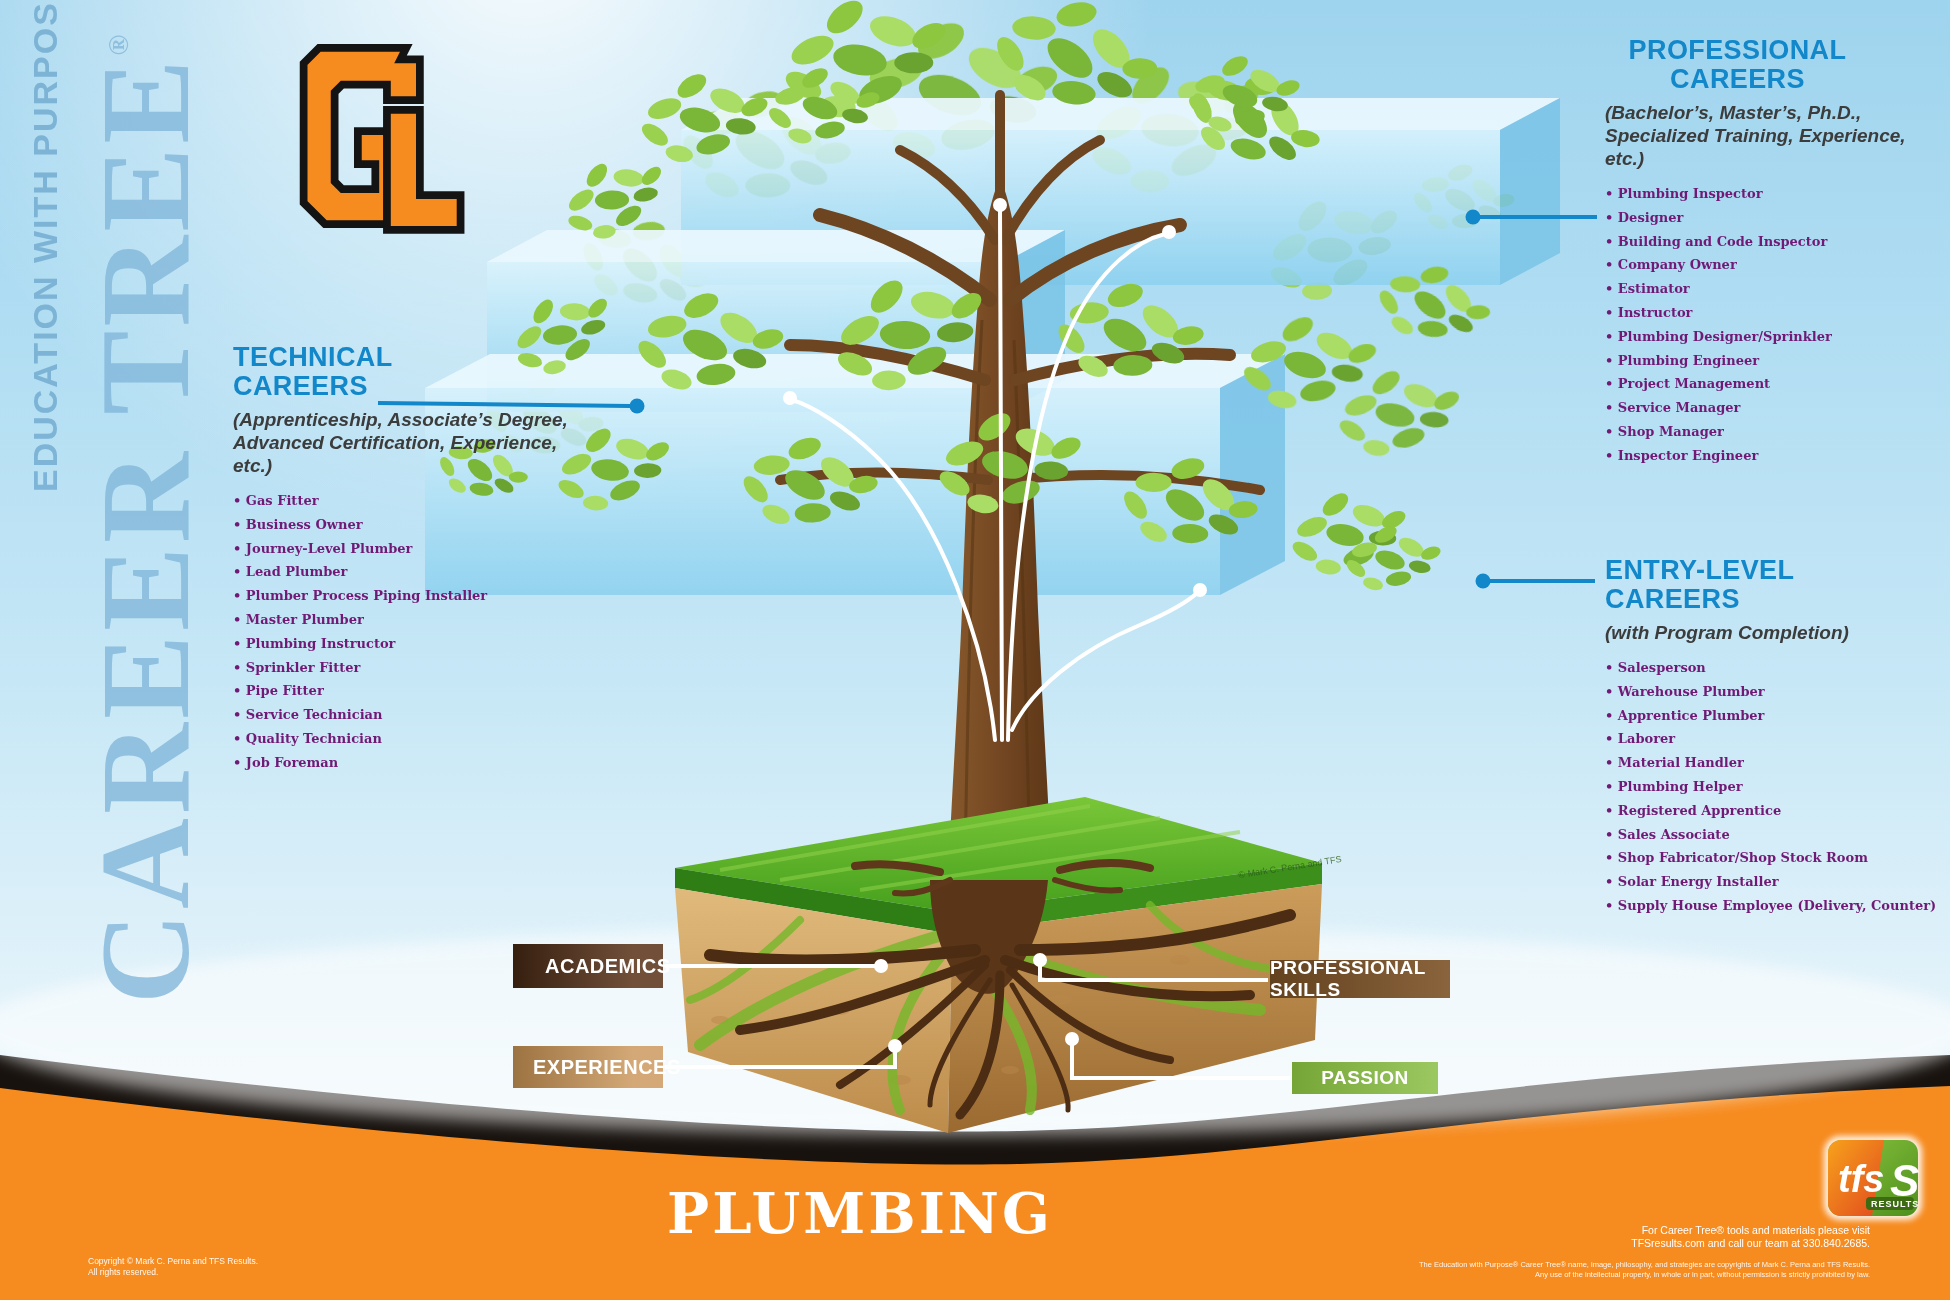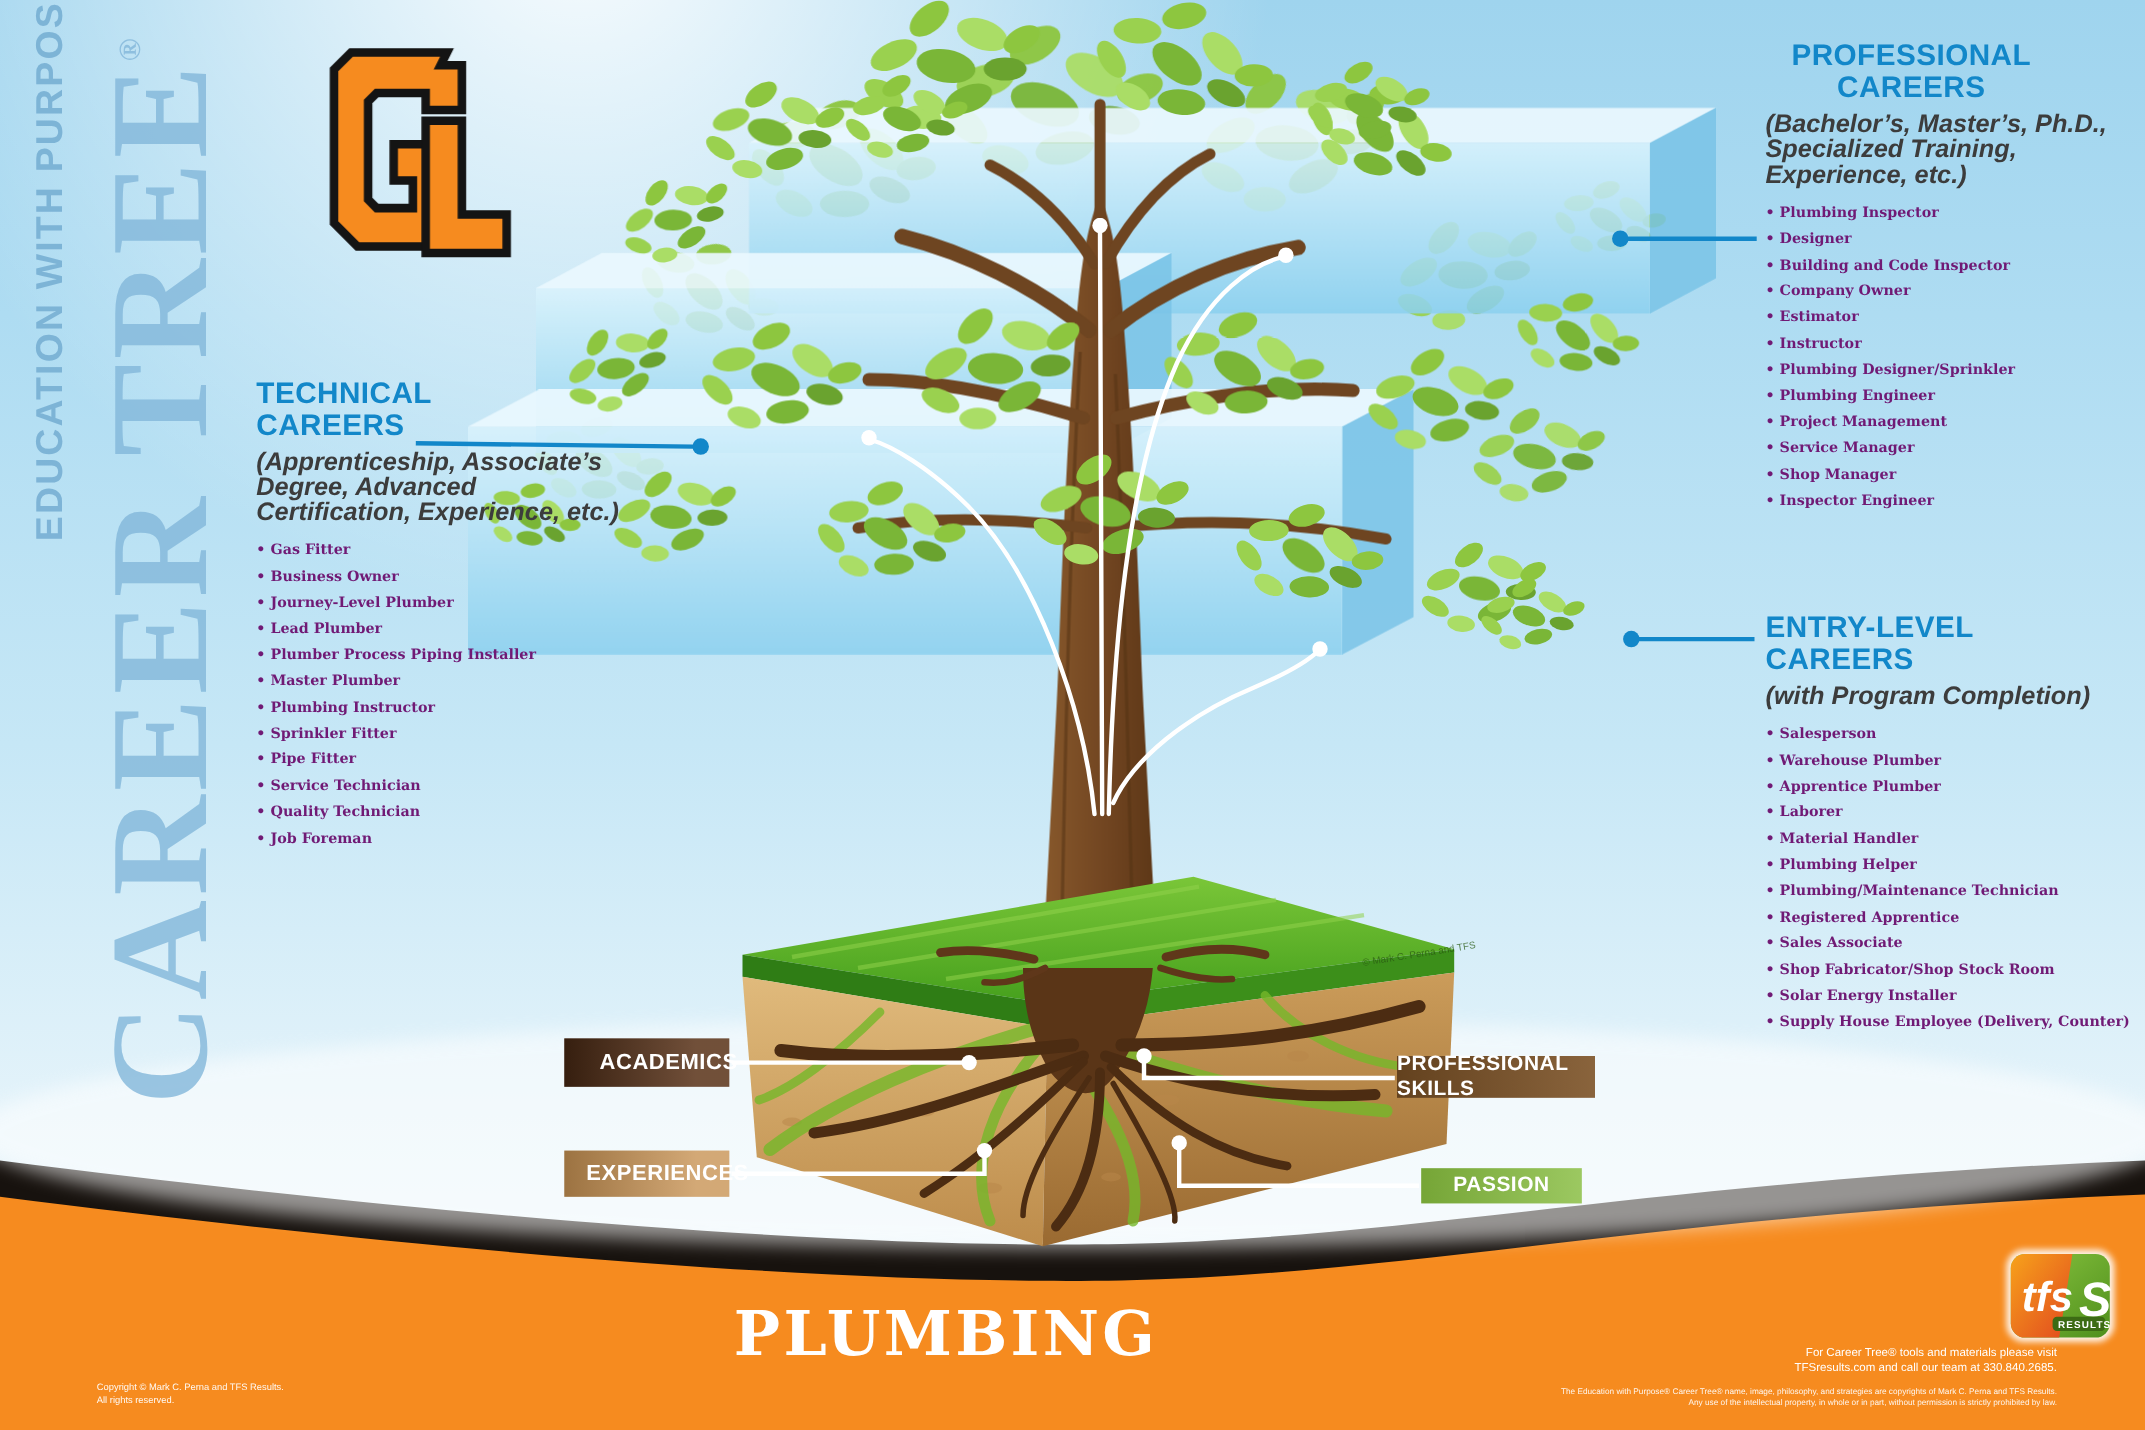--- a/index.html
+++ b/index.html
@@ -21,21 +21,21 @@
 
   
   .vtext{position:absolute;transform-origin:0 0;transform:rotate(-90deg);white-space:nowrap;z-index:2;}
   .edu{left:26px;top:492px;font-size:34px;letter-spacing:2px;color:rgba(120,176,212,.92);font-weight:bold;}
   .ctree{left:74px;top:1004px;font-family:"Liberation Serif",serif;font-weight:bold;
          font-size:126px;letter-spacing:4px;color:rgba(130,183,218,.80);}
   .ctree sup{font-size:28px;vertical-align:60px;letter-spacing:0;}
 
   
   .sec-title{color:var(--accent_blue);font-weight:bold;font-size:27px;line-height:29px;letter-spacing:.4px;}
-  .sec-sub{font-style:italic;font-size:23px;line-height:23px;color:#3c3c3c;margin-top:7px;font-weight:bold;}
+  .sec-sub{font-style:italic;font-size:19px;line-height:23px;color:#3c3c3c;margin-top:7px;font-weight:bold;}
   .list{font-family:"DejaVu Serif",serif;font-weight:bold;font-size:13px;line-height:23.8px;color:#701a75;margin-top:12px;}
   .li{padding-left:15px;text-indent:-15px;}
 
   .tech{left:233px;top:343px;width:335px;}
   .prof{left:1605px;top:36px;width:345px;}
   .entry{left:1605px;top:556px;width:345px;}
 
   
   .ribbon{position:absolute;z-index:3;color:#fff;font-weight:bold;letter-spacing:.5px;
           display:flex;align-items:center;}
@@ -333,21 +333,20 @@
 <div class="txt entry">
   <div class="sec-title" style="width:215px;">ENTRY-LEVEL CAREERS</div>
   <div class="sec-sub">(with Program Completion)</div>
   <div class="list">
       <div class="li">• Salesperson</div>
       <div class="li">• Warehouse Plumber</div>
       <div class="li">• Apprentice Plumber</div>
       <div class="li">• Laborer</div>
       <div class="li">• Material Handler</div>
       <div class="li">• Plumbing Helper</div>
-      <div class="li">• Plumbing/Maintenance Technician</div>
       <div class="li">• Registered Apprentice</div>
       <div class="li">• Sales Associate</div>
       <div class="li">• Shop Fabricator/Shop Stock Room</div>
       <div class="li">• Solar Energy Installer</div>
       <div class="li">• Supply House Employee (Delivery, Counter)</div>
     </div>
 </div>
 
 <div class="ribbon rib-acad">ACADEMICS</div>
 <div class="ribbon rib-skill">PROFESSIONAL SKILLS</div>

